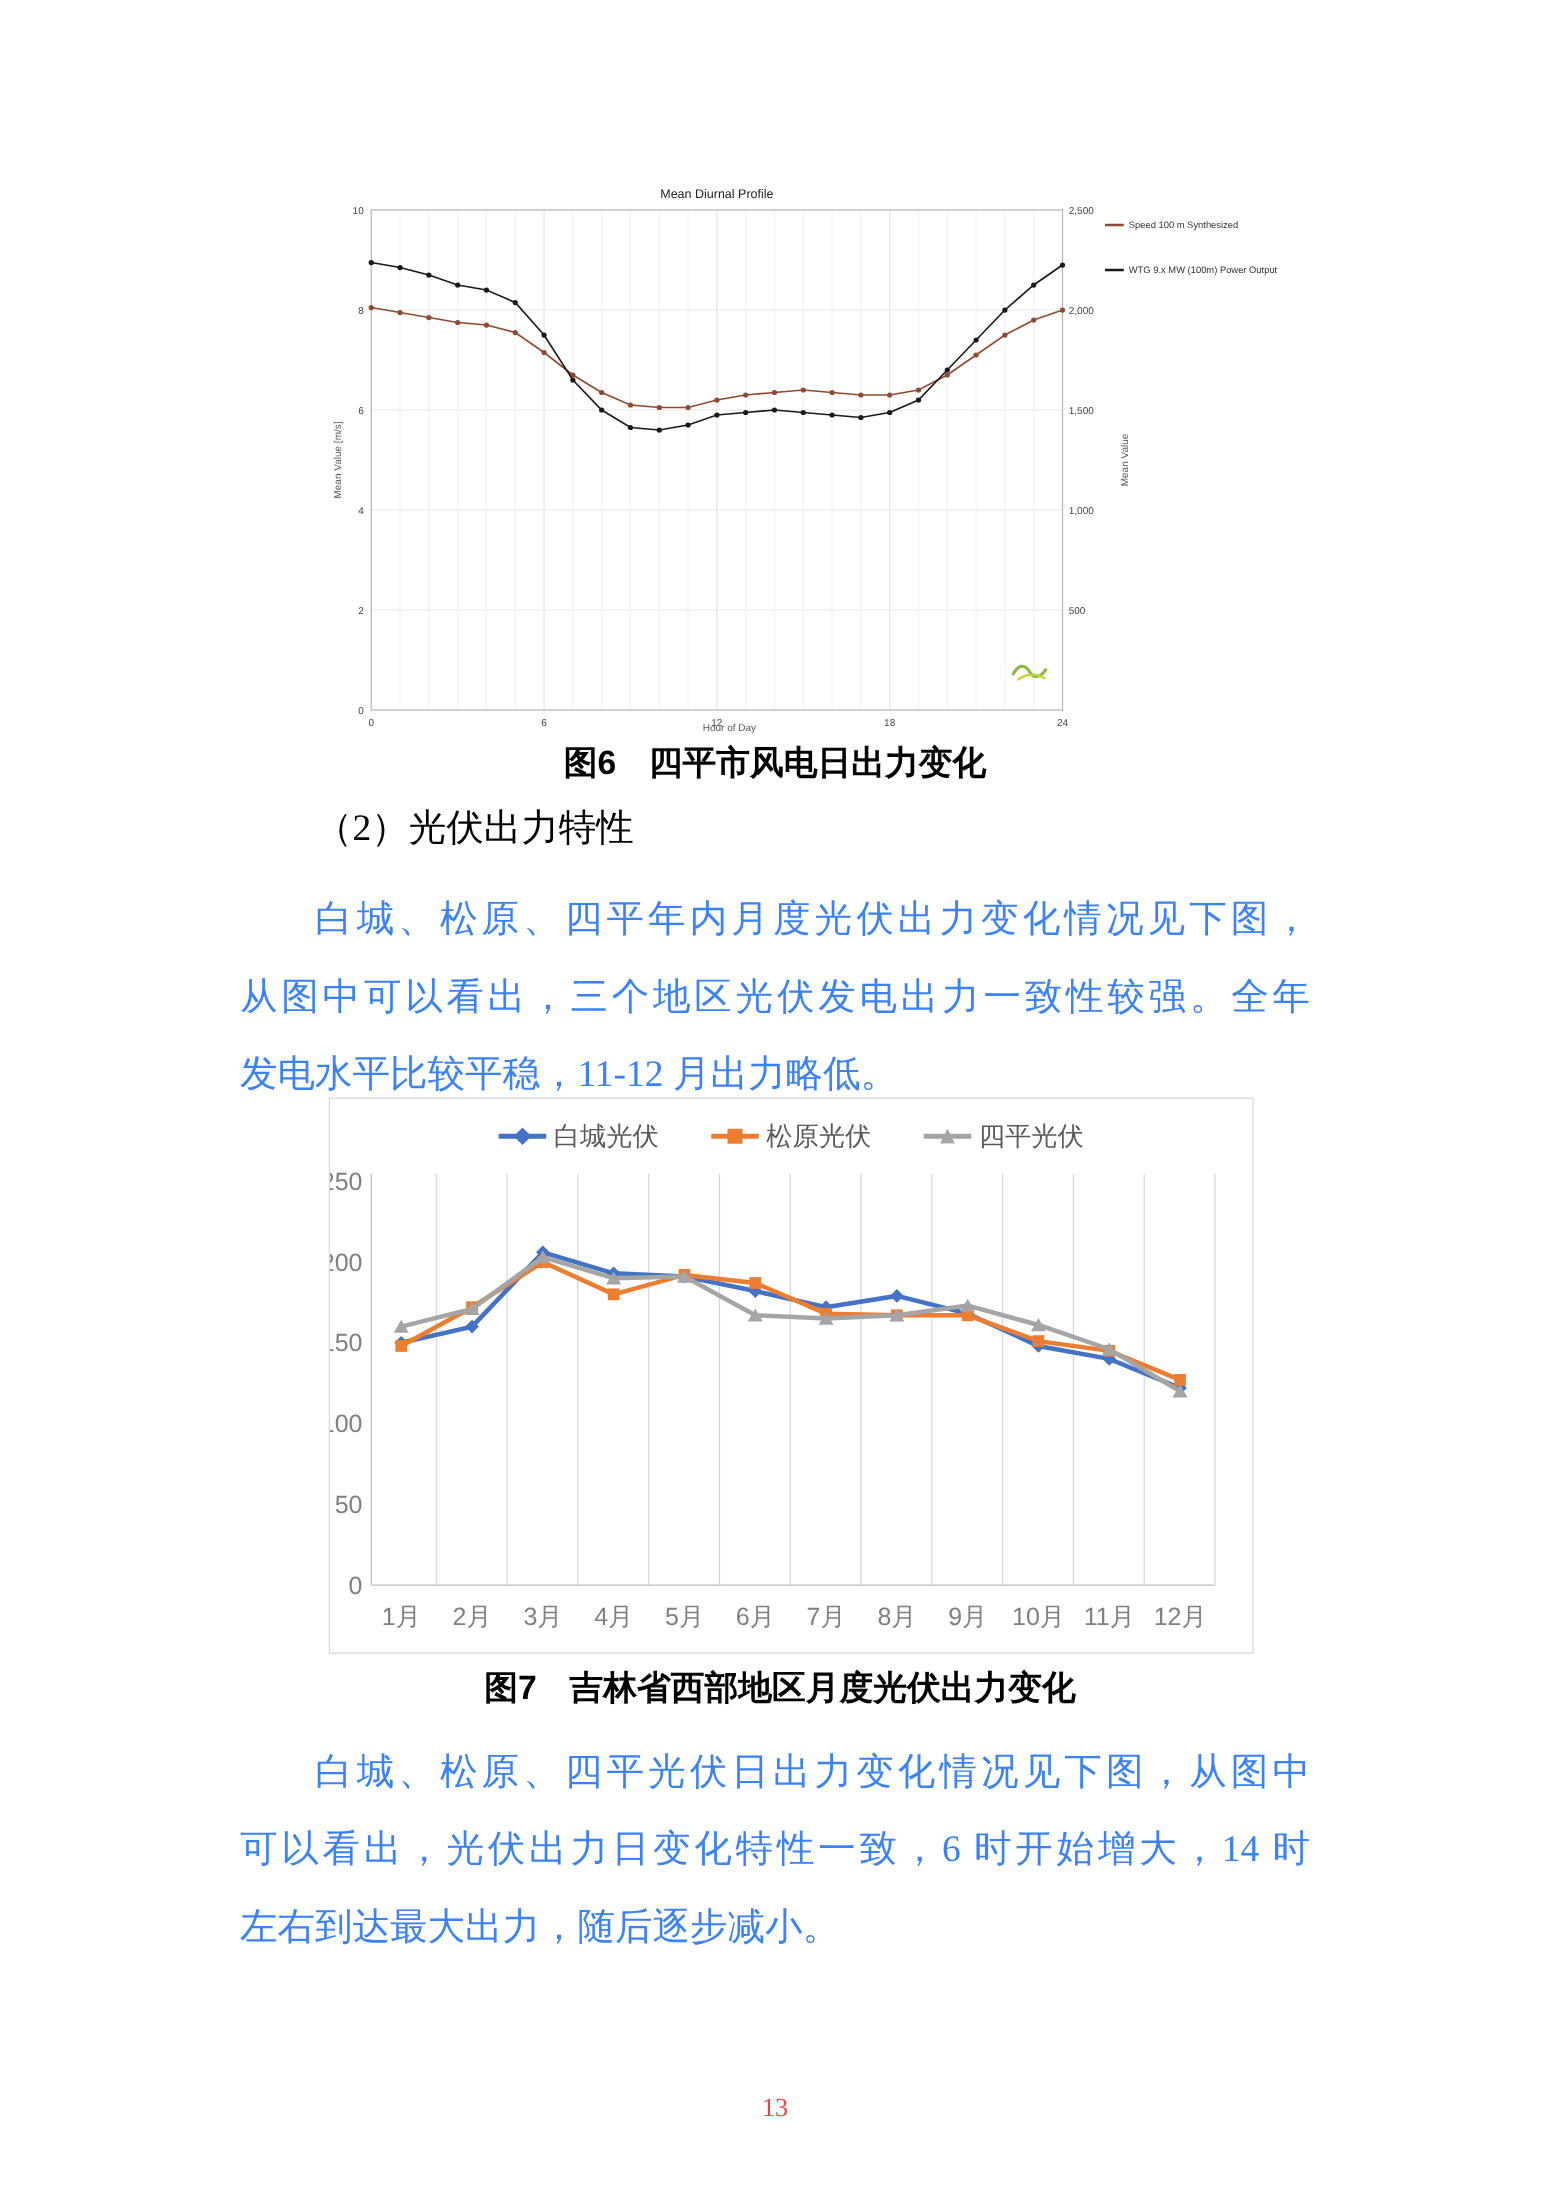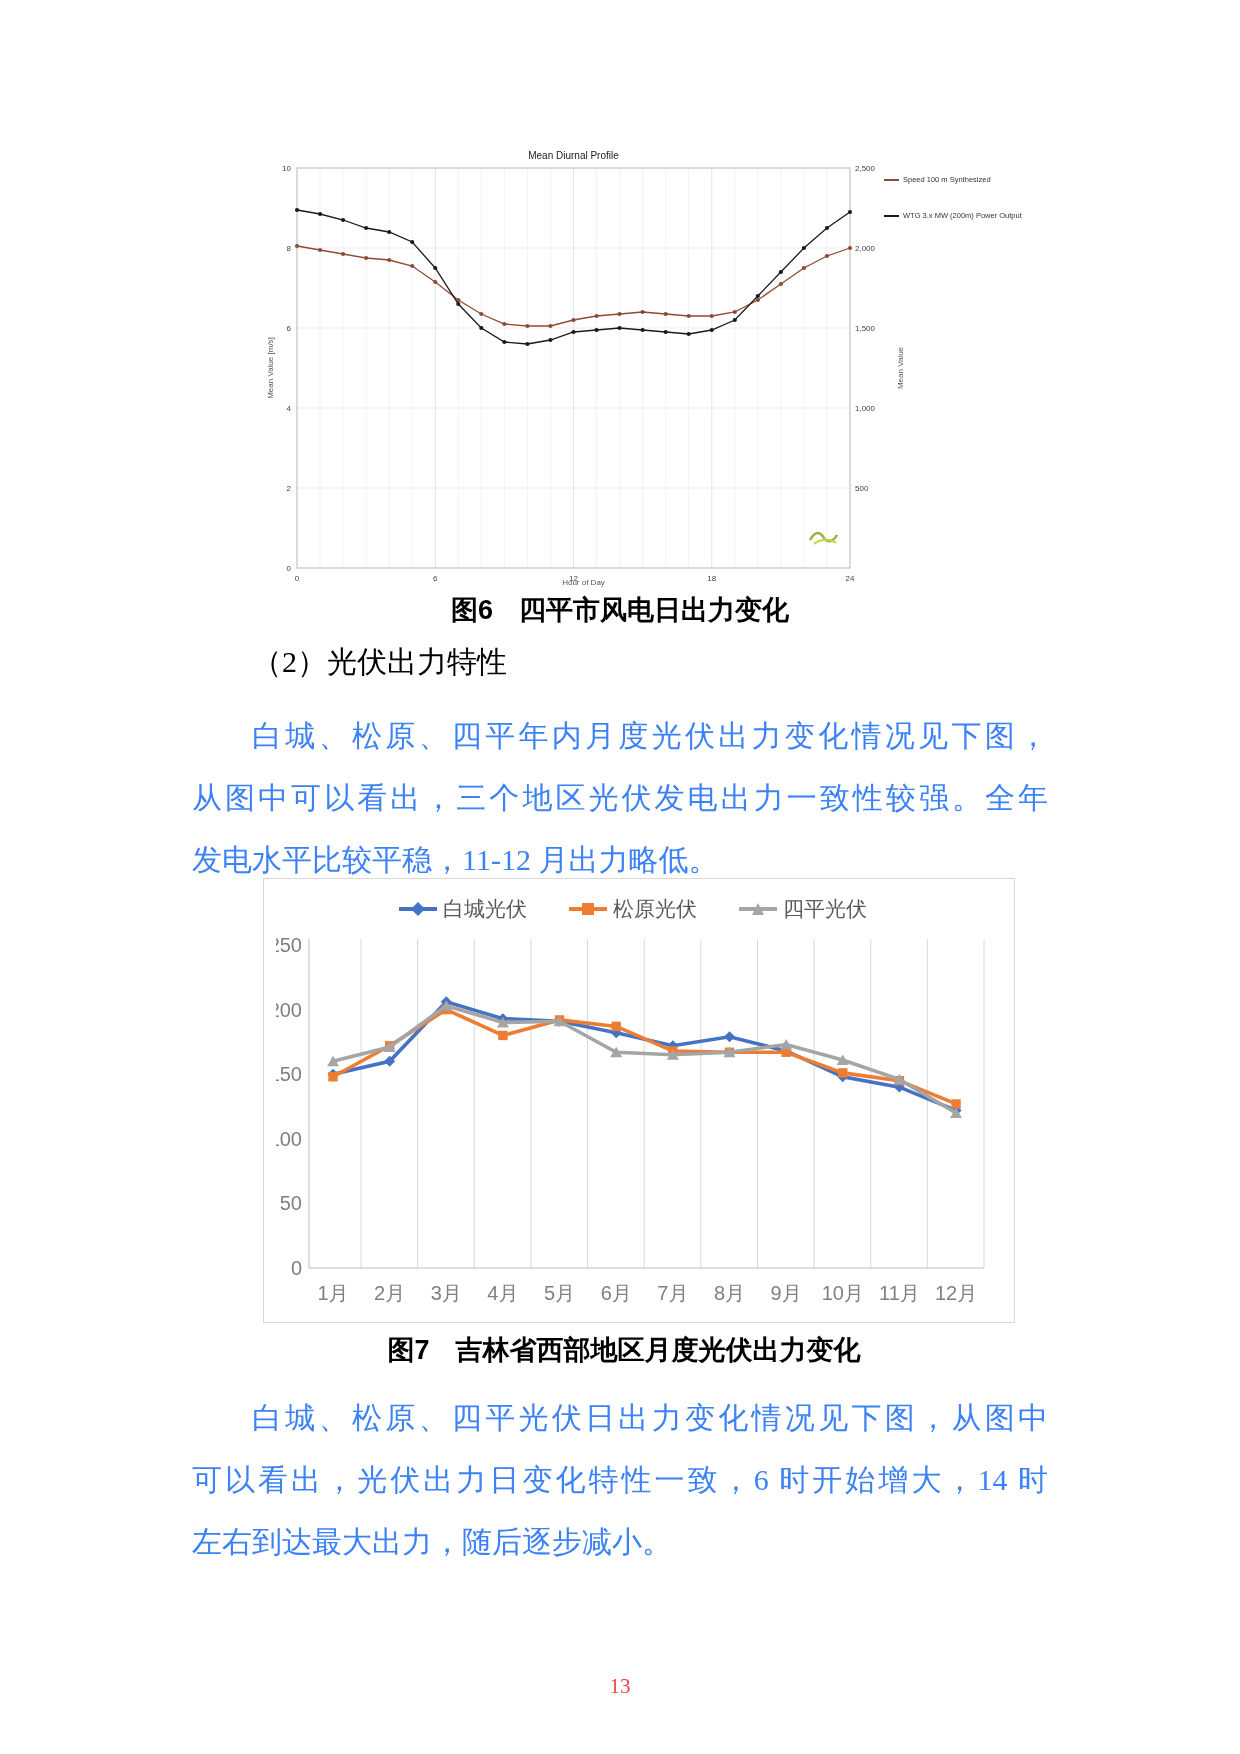--- a/index.html
+++ b/index.html
@@ -152,38 +152,38 @@
     </svg>
 </div>
 <div class="abs f6-title" style="left:297px;top:150px;width:553px;">Mean Diurnal Profile</div>
 <div class="abs f6-legend" style="left:884px;top:149px;">
   <div class="f6-lrow">
     <span class="lw6" style="background: rgb(142, 75, 50);"></span>
     <span>Speed 100 m Synthesized</span>
   </div>
   <div class="f6-lrow">
     <span class="lw6" style="background: rgb(26, 26, 26);"></span>
-    <span>WTG 3.x MW (200m) Power Output</span>
+    <span>WTG 9.x MW (100m) Power Output</span>
   </div>
 </div>
 <div class="abs f6-rot" style="left:270px;top:368px;">Mean Value [m/s]</div>
 <div class="abs f6-rot" style="left:900px;top:368px;">Mean Value</div>
 <div class="abs f6-xlabel" style="left:307px;top:578px;width:553px;">Hour of Day</div>
 
 <div class="abs caption" style="left:192px;top:592px;width:856px;">
   <span>图6</span><span class="gap"></span><span>四平市风电日出力变化</span>
 </div>
 
 <div class="abs heading" style="left:252px;top:642px;">（2）光伏出力特性</div>
 
 <div class="abs bline tj" style="left:252px;top:716px;width:796px;">白城、松原、四平年内月度光伏出力变化情况见下图，</div>
 <div class="abs bline tj" style="left:192px;top:778px;width:856px;">从图中可以看出，三个地区光伏发电出力一致性较强。全年</div>
 <div class="abs bline tl" style="left:192px;top:840px;width:856px;">发电水平比较平稳，11-12 月出力略低。</div>
 
-<div class="abs f7-box" style="left:263px;top:878px;width:738px;height:443px;padding-left:12px;">
+<div class="abs f7-box" style="left:263px;top:878px;width:738px;height:443px;">
   <div class="f7-legend abs" style="left:0;top:16px;width:738px;">
     <div class="f7-item">
       <span class="lw" style="background: rgb(68, 114, 196);">
           <span class="mk diamond" style="background: rgb(68, 114, 196);"></span>
         </span>
       <span>白城光伏</span>
     </div>
     <div class="f7-item">
       <span class="lw" style="background: rgb(237, 125, 49);">
           <span class="mk" style="background: rgb(237, 125, 49);"></span>

